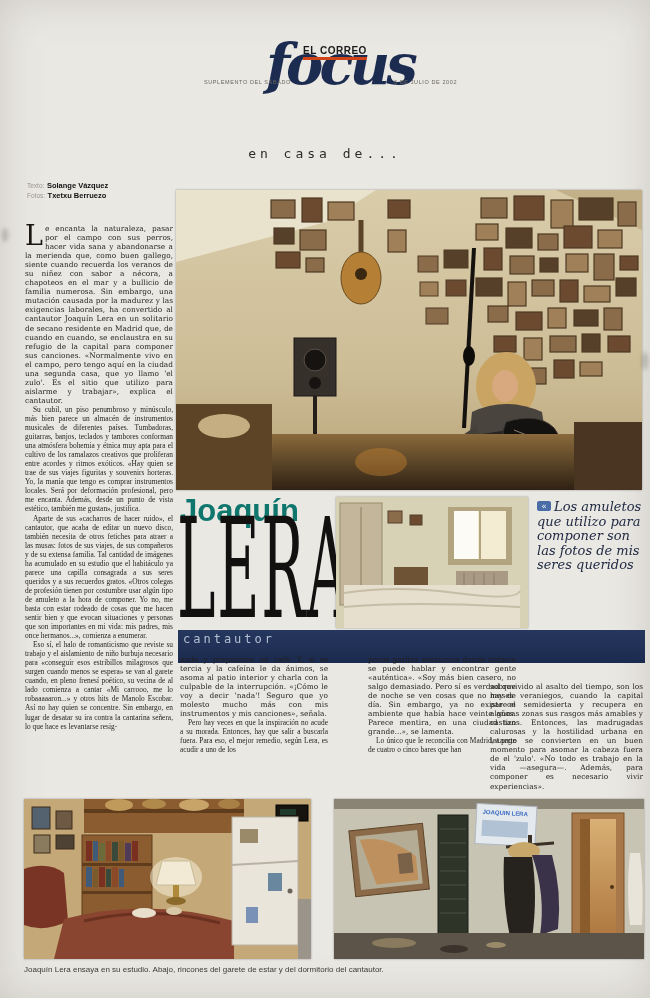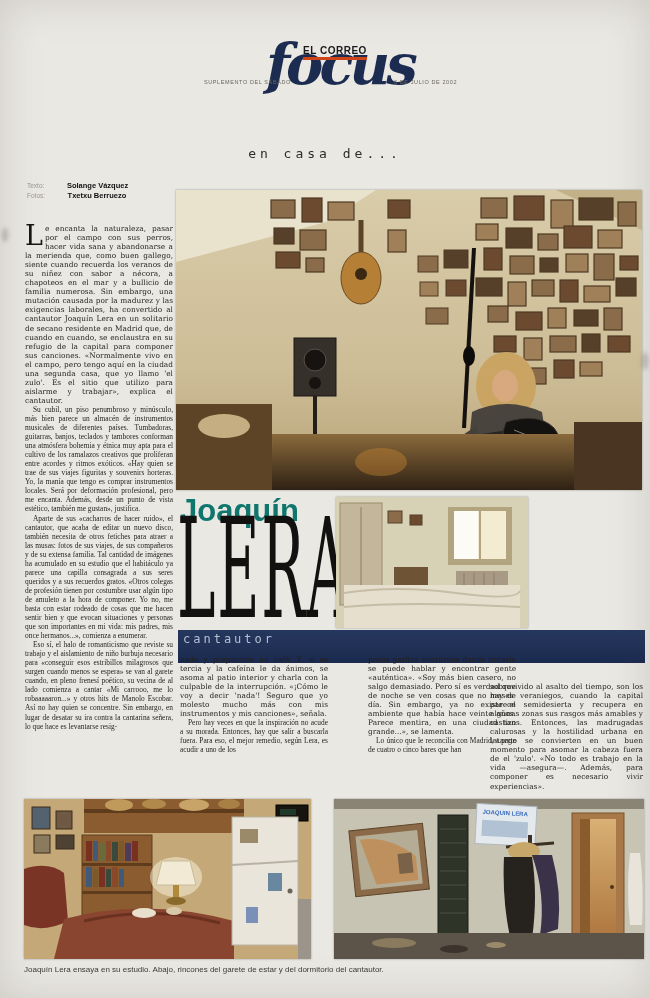--- a/index.html
+++ b/index.html
@@ -18,21 +18,21 @@
   .mdate{left:394px;top:79px;font-family:"Liberation Sans",sans-serif;font-size:5.5px;
         letter-spacing:.6px;color:#6a675f;}
 
   
   .section{left:0;top:146px;width:650px;text-align:center;font-family:"DejaVu Sans Mono",monospace;
            font-size:13px;letter-spacing:4px;color:#2e2d2b;}
 
   
   .byline{left:27px;top:181px;font-size:8px;line-height:9.5px;}
   .byline-label{font-family:"Liberation Sans",sans-serif;color:#9a968c;font-size:6.5px;}
-  .byline-name{font-family:"Liberation Sans",sans-serif;font-weight:bold;color:#111;font-size:7.5px;margin-left:20px;}
+  .byline-name{font-family:"Liberation Sans",sans-serif;font-weight:bold;color:#111;font-size:7.5px;}
 
   
   .photo{overflow:hidden;background:#b9a67f;box-shadow:0 0 2px rgba(0,0,0,.35);}
   .photo svg{display:block;}
   .main-photo{left:176px;top:190px;width:466px;height:300px;}
   .inset-photo{left:336px;top:497px;width:192px;height:131px;}
   .photo-left{left:24px;top:799px;width:287px;height:160px;}
   .photo-right{left:334px;top:799px;width:310px;height:160px;}
 
   
@@ -238,20 +238,21 @@
         <line x1="158" y1="76" x2="158" y2="94" stroke="#8a7c66"></line>
       <rect x="58" y="70" width="34" height="28" fill="#6e5434"></rect>
       <rect x="8" y="88" width="176" height="43" fill="#e6dfcd"></rect>
       <path d="M8 96 Q60 88 120 96 T184 94" stroke="#c6bda6" fill="none" stroke-width="2"></path>
       <path d="M8 110 Q70 104 184 110" stroke="#c6bda6" fill="none" stroke-width="2"></path>
       <rect x="52" y="14" width="14" height="12" fill="#8a6b4a" stroke="#57402a"></rect>
       <rect x="74" y="18" width="12" height="10" fill="#6b4a30" stroke="#57402a"></rect>
     </svg>
   </div>
 
+  <div class="abs pq"><span class="qicon">«</span><span>Los amuletos que utilizo para componer son las fotos de mis seres queridos</span></div>
 
   <div class="abs kicker-bar">
     <div class="kicker-text">cantautor</div>
   </div>
 
   <div class="abs bodycol colA">
     <p>nado y prepararse un café. Y, si se tercia y la cafeína le da ánimos, se asoma al patio interior y charla con la culpable de la interrupción. «¡Cómo le voy a decir 'nada'! Seguro que yo molesto mucho más con mis instrumentos y mis canciones», señala.</p>
     <p>Pero hay veces en que la inspiración no acude a su morada. Entonces, hay que salir a buscarla fuera. Para eso, el mejor remedio, según Lera, es acudir a uno de los</p>
   </div>
   <div class="abs bodycol colB">

